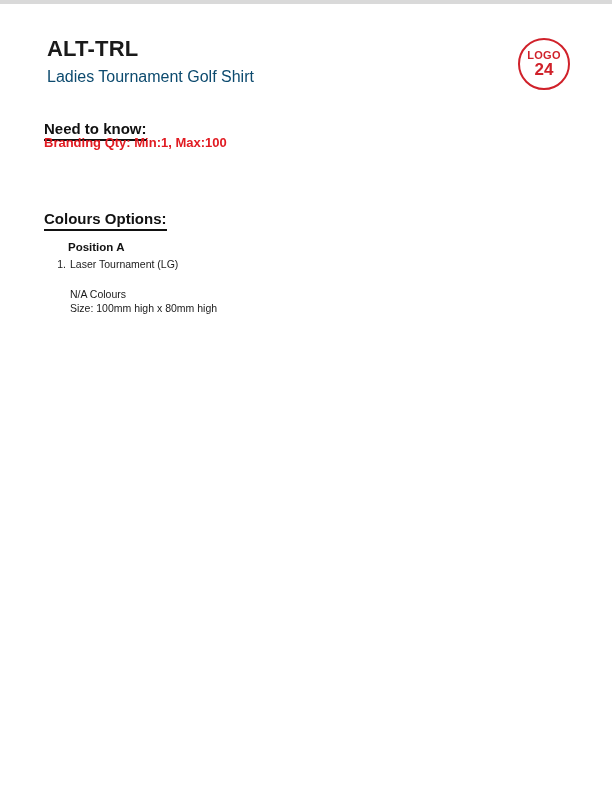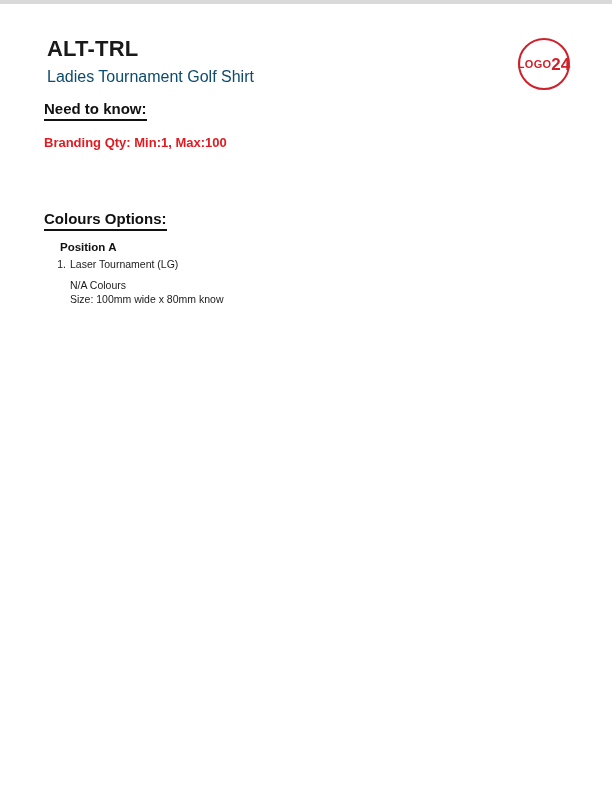--- a/index.html
+++ b/index.html
@@ -53,20 +53,21 @@
   .logo-badge {
     position: absolute;
     right: 42px;
     top: 38px;
     width: 48px;
     height: 48px;
     border: 2px solid #d0212a;
     border-radius: 50%;
     color: #d0212a;
     display: flex;
+    flex-direction: column;
     align-items: center;
     justify-content: center;
     line-height: 1;
   }
   .logo-badge .logo-word {
     font-size: 11px;
     font-weight: bold;
     letter-spacing: 0.3px;
   }
   .logo-badge .logo-num {
@@ -79,21 +80,21 @@
     font-weight: bold;
     color: #111111;
     display: inline-block;
     border-bottom: 2px solid #111111;
     padding-bottom: 1px;
     line-height: 18px;
   }
   .need-to-know {
     position: absolute;
     left: 44px;
-    top: 100px;
+    top: 120px;
   }
   .branding-qty {
     position: absolute;
     left: 44px;
     top: 134px;
     font-size: 13px;
     font-weight: bold;
     color: #e11b22;
     line-height: 17px;
   }
@@ -106,21 +107,21 @@
     position: absolute;
     left: 52px;
     top: 240px;
     width: 470px;
   }
   .position-label {
     font-size: 11.5px;
     font-weight: bold;
     color: #111111;
     line-height: 15px;
-    margin: 0 0 3px 8px;
+    margin: 0 0 3px 16px;
   }
   .option-list {
     margin: 0;
     padding: 0;
     list-style: none;
   }
   .option-item {
     display: flex;
     align-items: flex-start;
     font-size: 10.5px;
@@ -134,21 +135,21 @@
     flex: 0 0 auto;
   }
   .option-text {
     flex: 1 1 auto;
   }
   .option-method {
     line-height: 13.5px;
   }
   .option-colours {
     line-height: 13.5px;
-    margin-top: 7px;
+    margin-top: 16px;
   }
   .option-size {
     line-height: 13.5px;
     margin-top: 1px;
   }
 </style>
 </head>
 <body>
 
 <div class="page">
@@ -173,20 +174,20 @@
 
   <div class="options-body">
     <div class="position-block">
       <div class="position-label">Position A</div>
       <ul class="option-list">
         <li class="option-item">
           <span class="option-index">1.</span>
           <span class="option-text">
             <div class="option-method">Laser Tournament (LG)</div>
             <div class="option-colours">N/A Colours</div>
-            <div class="option-size">Size: 100mm wide x 80mm know</div>
+            <div class="option-size">Size: 100mm high x 80mm high</div>
           </span>
         </li>
       </ul>
     </div>
   </div>
 
 </div>
 
 </body></html>

